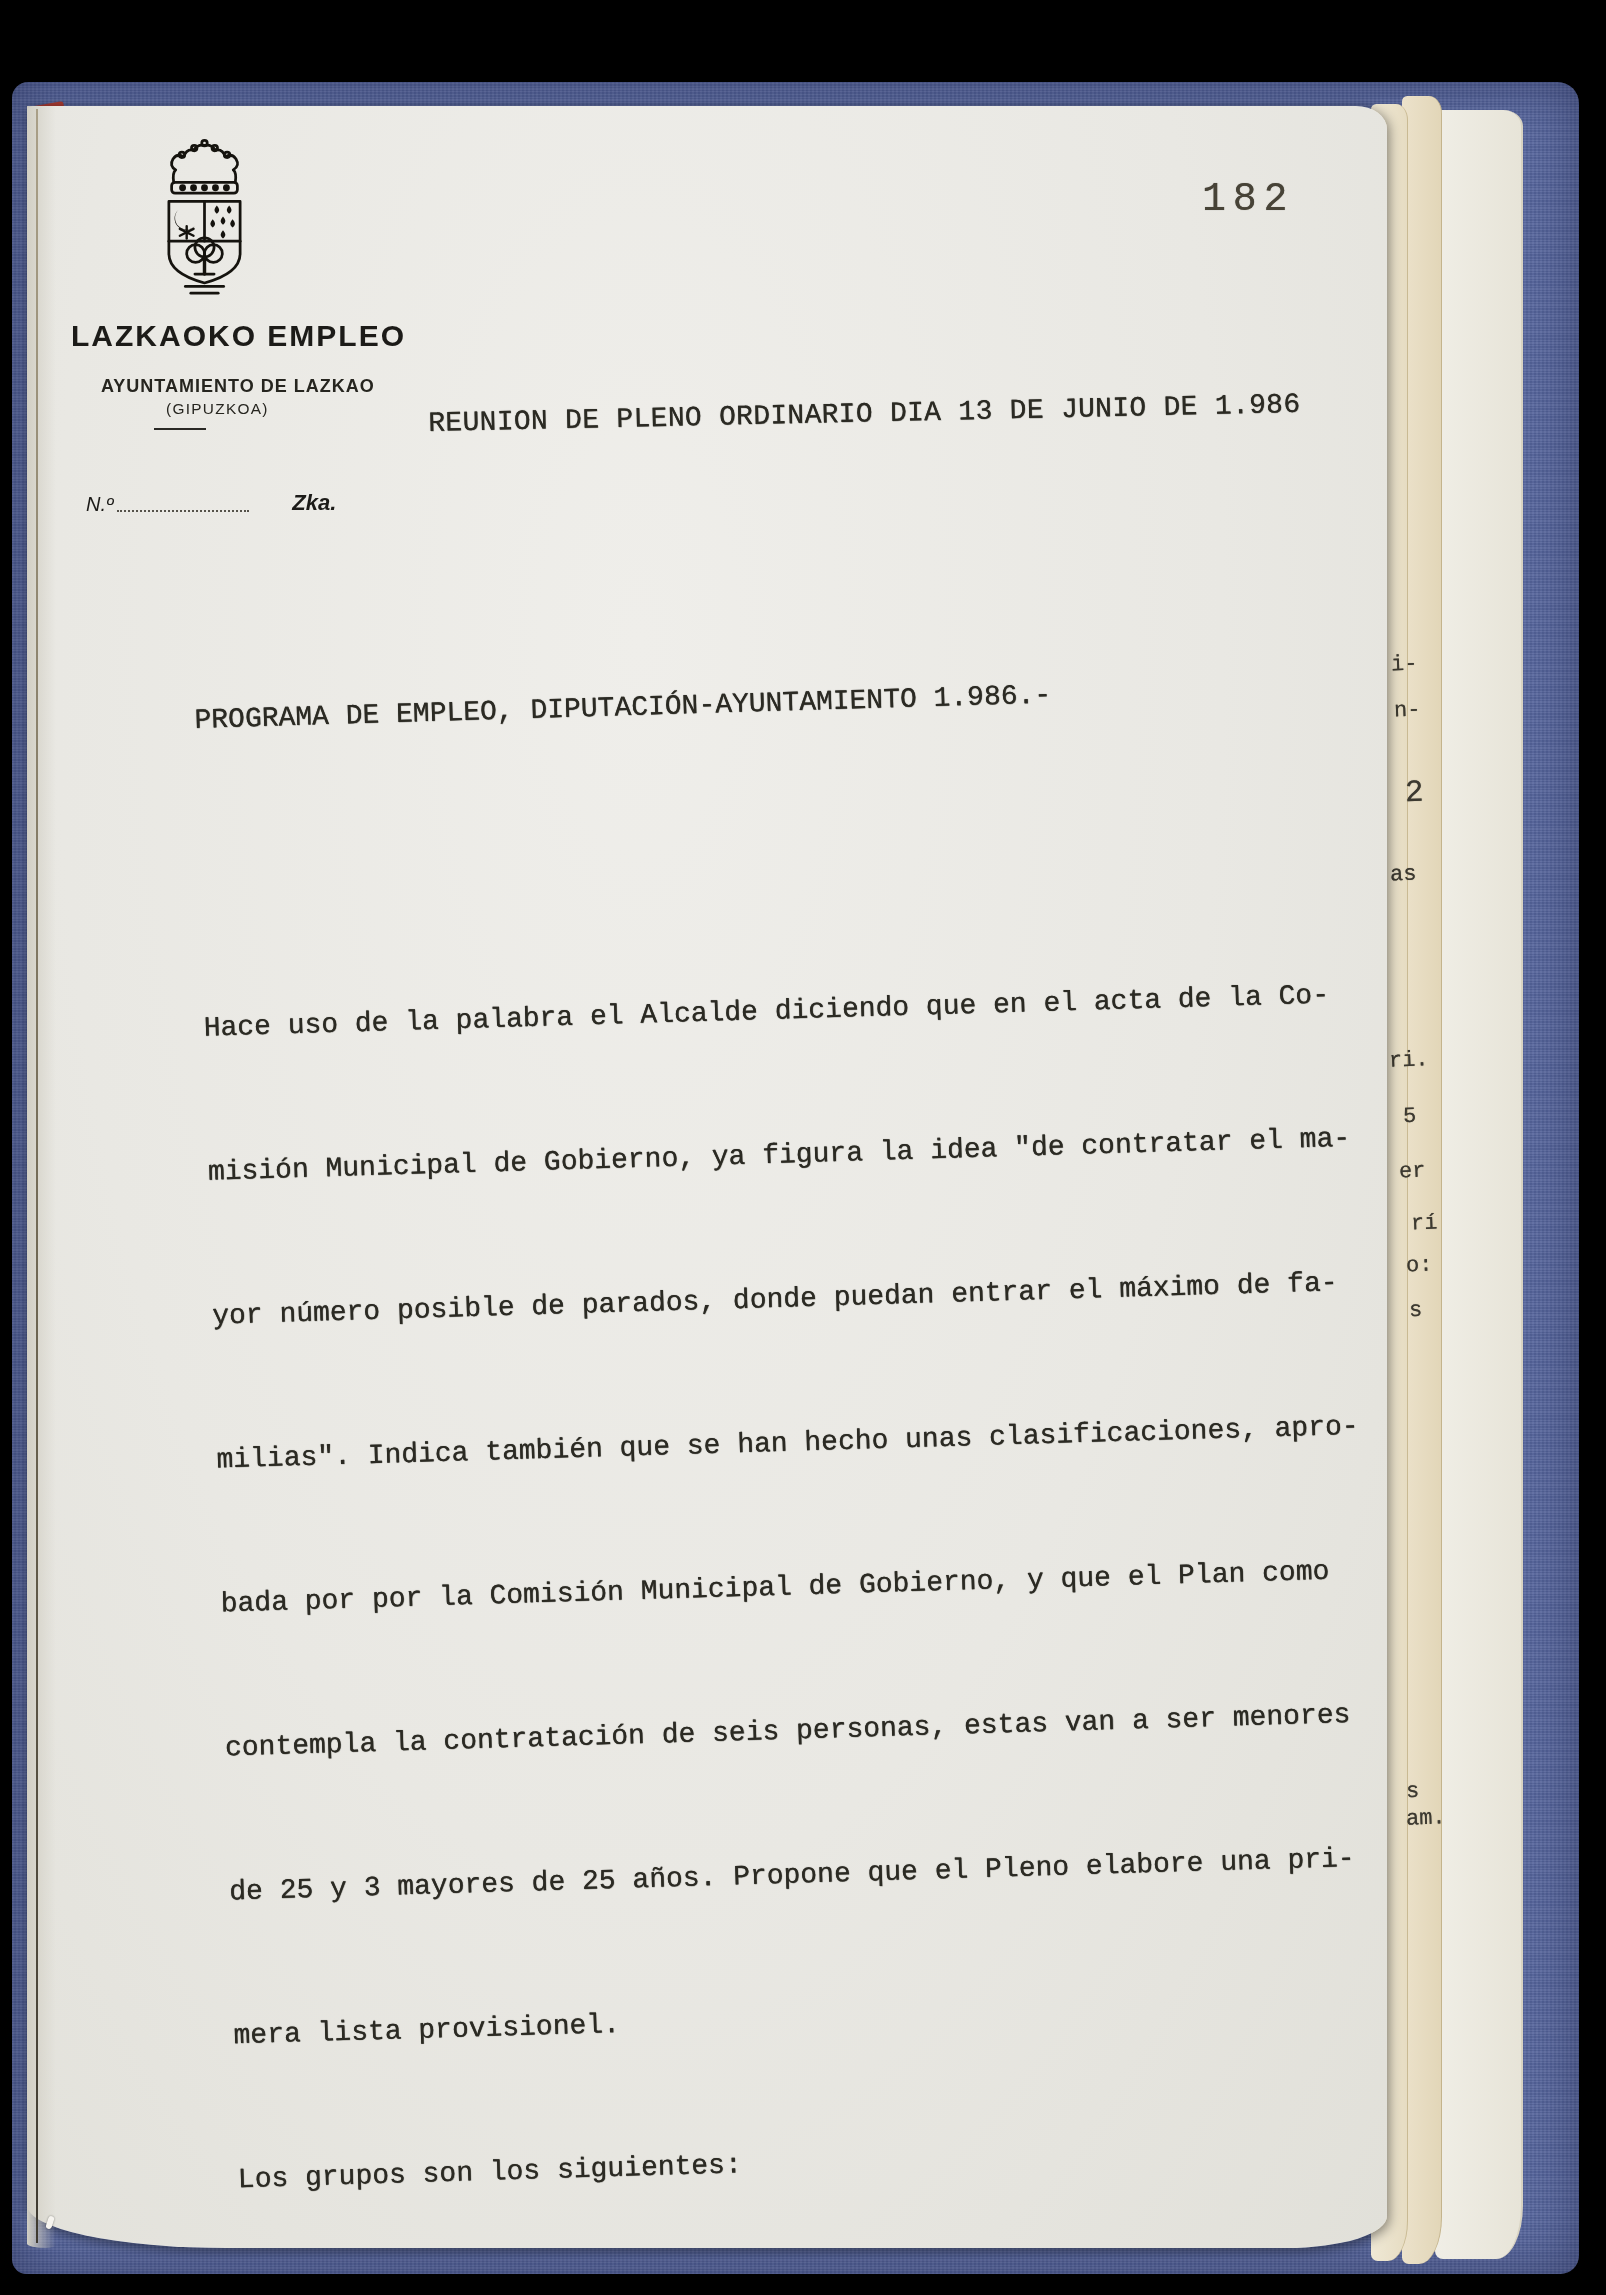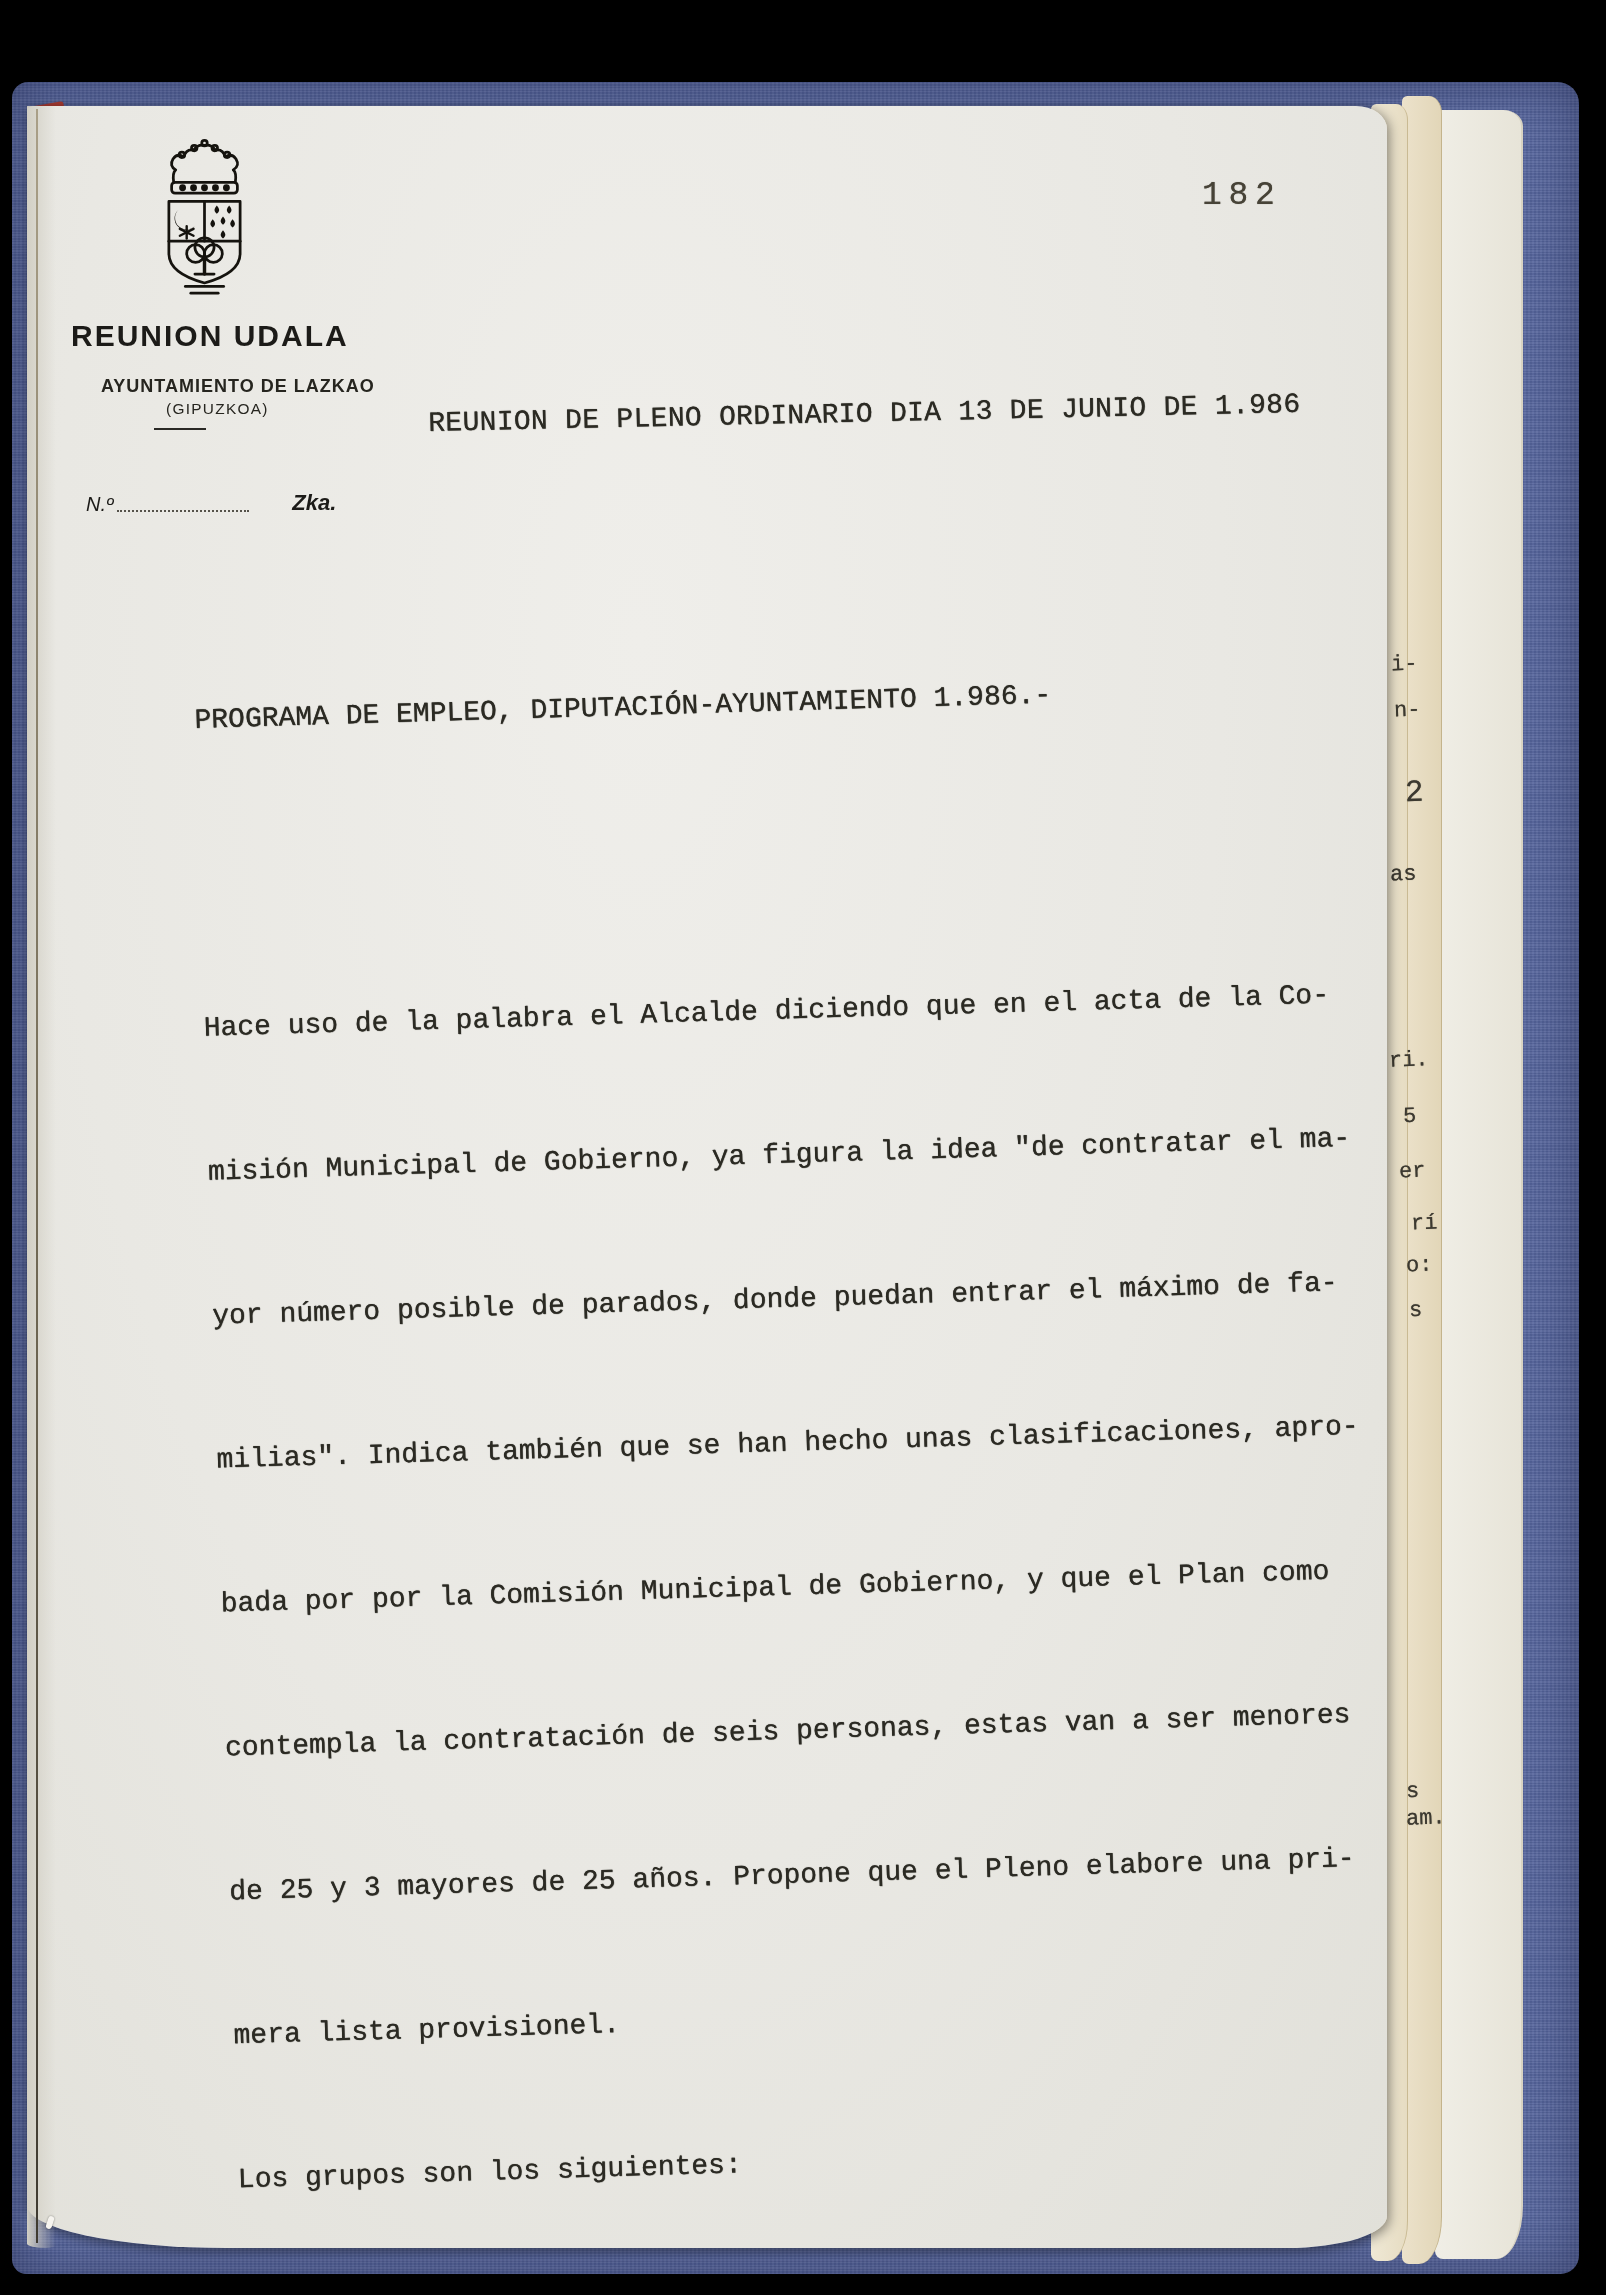--- a/index.html
+++ b/index.html
@@ -49,21 +49,21 @@
         background:linear-gradient(to right,#d2cfc4,rgba(236,234,228,0));
         border-radius:inherit;}
   .gutter-line{position:absolute;left:8.7px;top:2.7px;bottom:5.3px;width:2px;
         background:linear-gradient(to bottom,#a99f87,#6f6753 55%,#3f3a30);}
   .stitch{position:absolute;left:20px;bottom:18.7px;width:6px;height:13.4px;background:#f6f4ef;
         border-radius:3.3px;transform:rotate(18deg);box-shadow:0 0 2px rgba(0,0,0,.45);}
 
   
   .tw{color:#2b2a23;
       text-shadow:0 0 0.7px rgba(43,42,35,.9), 0.5px 0.5px 0 rgba(43,42,35,.3);}
-  .pagenum{position:absolute;left:1175px;top:71px;font-size:33px;letter-spacing:6.7px;
+  .pagenum{position:absolute;left:1175px;top:71px;font-size:40px;letter-spacing:6.7px;
       color:#474337;text-shadow:0 0 0.7px rgba(60,55,45,.8);}
   .title{position:absolute;left:401px;top:302px;font-size:28px;letter-spacing:0.3px;
       white-space:pre;transform:rotate(-1.25deg);transform-origin:left top;}
   .body{position:absolute;left:164px;top:495px;width:1216px;font-size:28px;line-height:48px;
       white-space:pre;transform:rotate(-1.7deg);transform-origin:left top;}
   .bline{min-height:48px;}
   .heading{margin-bottom:20px;}
 
   
   .lh{font-family:"Liberation Sans",sans-serif;color:#1c1b18;position:absolute;white-space:nowrap;}
@@ -146,21 +146,21 @@
 
         <circle cx="87" cy="166" r="13"></circle>
           <circle cx="100" cy="157" r="14"></circle>
           <circle cx="113" cy="166" r="13"></circle>
         <path d="M100 196 V172" stroke-width="5"></path>
         <path d="M86 196 H114"></path>
         <path d="M72 214 H128"></path>
           <path d="M80 224 H120"></path>
       </g>
     </svg>
-    <div class="lh org1">REUNION UDALA</div>
+    <div class="lh org1">LAZKAOKO EMPLEO</div>
     <div class="lh org2">AYUNTAMIENTO DE LAZKAO</div>
     <div class="lh org3">(GIPUZKOA)</div>
     <div class="rule"></div>
     <div class="lh numline">
       <span>N.º</span>
       <span class="dotline"></span>
       <span class="zka">Zka.</span>
     </div>
 
     <div class="tw pagenum">182</div>

